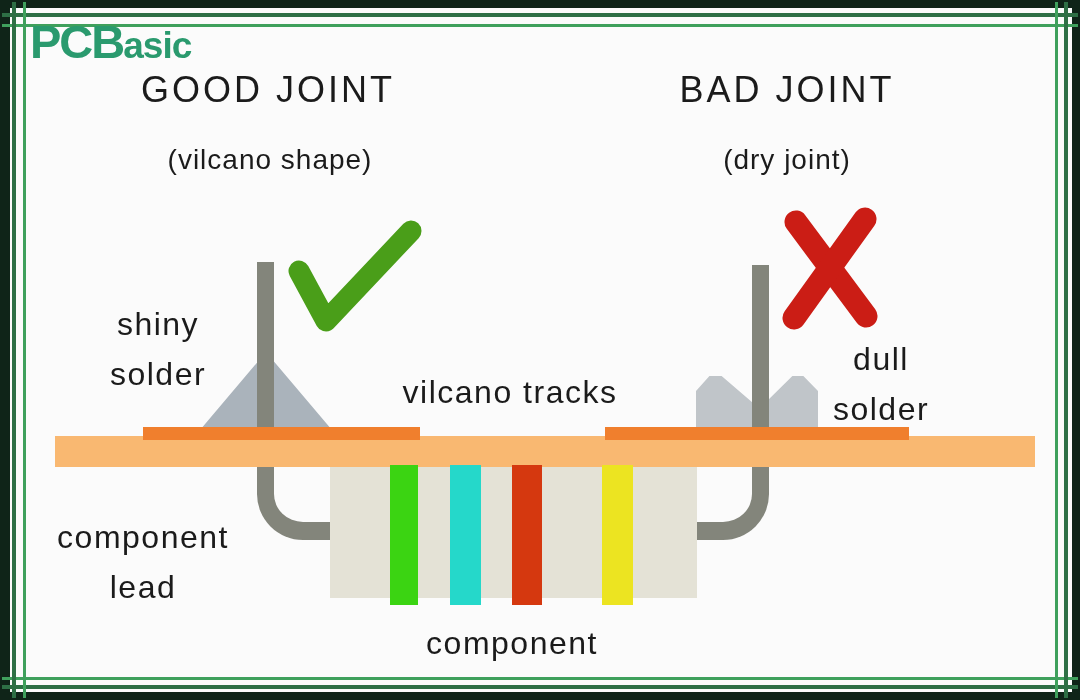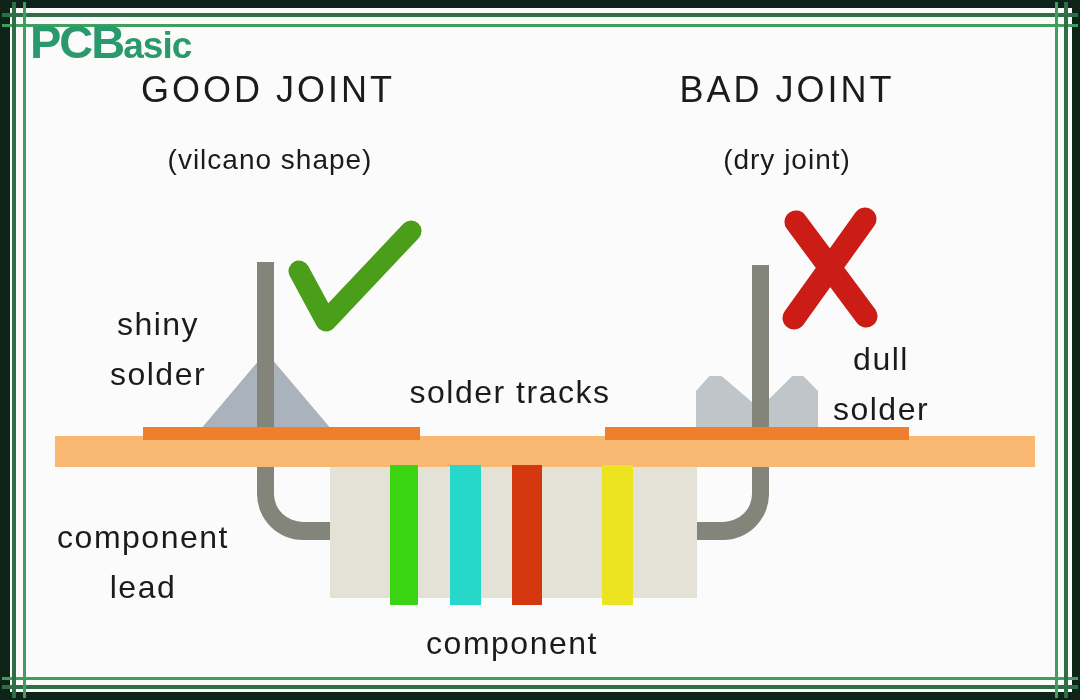--- a/index.html
+++ b/index.html
@@ -108,20 +108,20 @@
   <svg class="mark" style="left:287px;top:215px;" width="140" height="125" viewBox="0 0 140 125">
     <polyline class="check-stroke" points="12,56 39,106 124,16"></polyline>
   </svg>
   <svg class="mark" style="left:782px;top:208px;" width="100" height="120" viewBox="0 0 100 120">
     <line class="cross-stroke" x1="14" y1="14" x2="84" y2="108"></line>
     <line class="cross-stroke" x1="83" y1="11" x2="12" y2="110"></line>
   </svg>
 
   <div class="txt label" style="left:158px;top:299px;">shiny
 solder</div>
-  <div class="txt label" style="left:510px;top:367px;">solder tracks</div>
+  <div class="txt label" style="left:510px;top:367px;">vilcano tracks</div>
   <div class="txt label" style="left:881px;top:334px;">dull
 solder</div>
   <div class="txt label" style="left:143px;top:512px;">component
 lead</div>
   <div class="txt label" style="left:512px;top:618px;">component</div>
 
 </div>
 
 </body></html>

